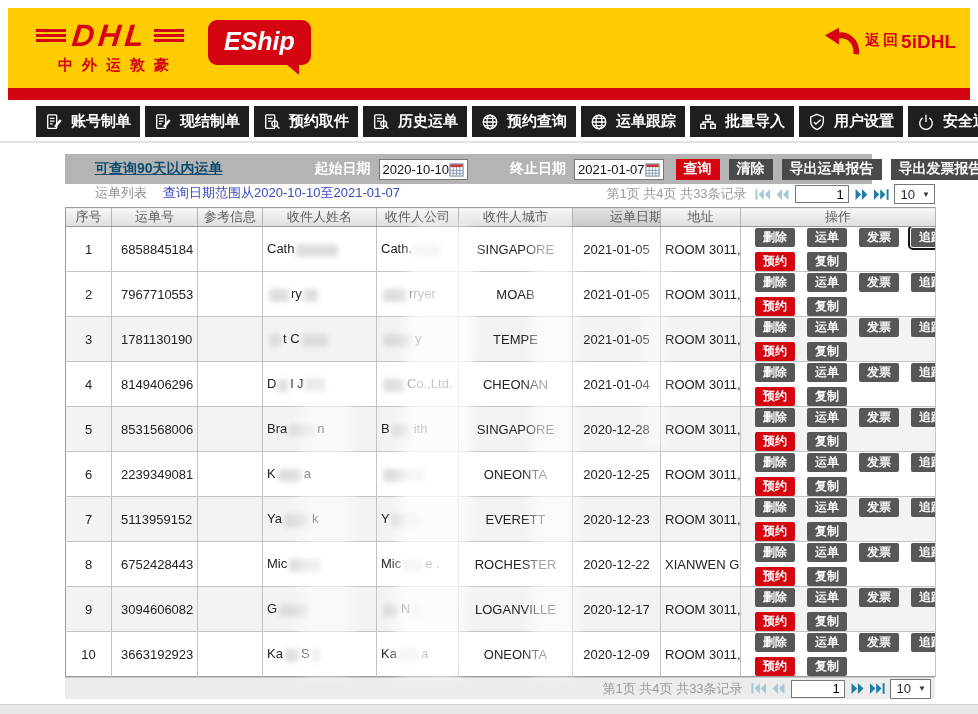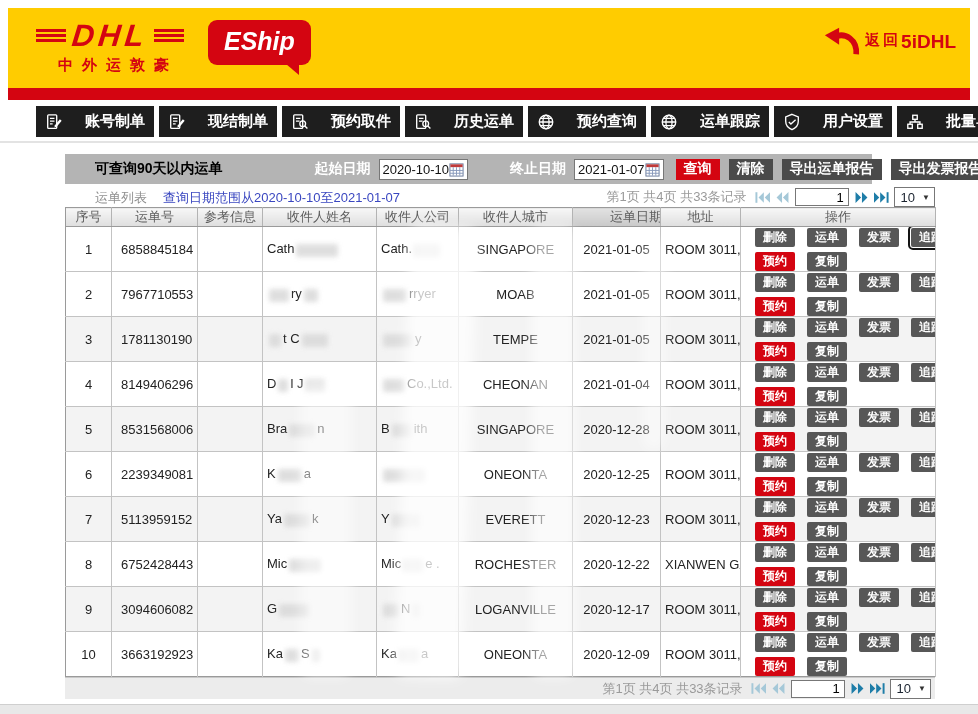--- a/index.html
+++ b/index.html
@@ -22,42 +22,42 @@
     border-top:11px solid #D40511; border-left:13px solid transparent; }
   .back-link { position:absolute; right:14px; top:16px; display:flex; align-items:center; gap:4px; cursor:pointer; }
   .back-texts { display:flex; flex-direction:row; color:#D40511; font-weight:bold; line-height:1.15; }
   .back-cn { font-size:15px; letter-spacing:3px; }
   .back-en { font-size:19px; }
   .redbar { position:absolute; left:8px; right:8px; top:88px; height:12px; background:#D40511; }
 
   
   .nav { position:absolute; left:36px; top:106px; display:flex; gap:5px; }
   .nav-btn { background:#1e1e1e; color:#fff; height:31px; padding:0 9px; display:flex;
-    align-items:center; gap:22px; font-size:15px; font-weight:bold; cursor:pointer; white-space:nowrap; }
+    align-items:center; gap:8px; font-size:15px; font-weight:bold; cursor:pointer; white-space:nowrap; }
   .nav-btn svg { width:18px; height:18px; stroke:#fff; stroke-width:1.5; fill:none; }
   .nav-sep { position:absolute; left:0; right:0; top:141px; height:2px; background:#e3e3e3; }
 
   
   .content { position:absolute; left:65px; top:154px; width:870px; }
 
   .query-bar { position:relative; width:807px; height:30px; background:#b4b4b4;
     display:flex; align-items:center; white-space:nowrap; }
-  .q-hint { color:#000000; font-weight:bold; font-size:14px; margin-left:30px; }
+  .q-hint { color:#0c4a6e; font-weight:bold; font-size:14px; margin-left:30px;text-decoration:underline; }
   .q-label { color:#fff; font-weight:bold; font-size:14px; }
   .q-label.l1 { margin-left:92px; }
   .q-label.l2 { margin-left:42px; }
   .date-box { margin-left:8px; width:90px; height:21px; background:#fff; border:1px solid #777;
     display:inline-flex; align-items:center; justify-content:space-between; padding:0 3px; cursor:text; }
   .date-val { font-size:13px; color:#111; }
   .cal-ic { display:inline-flex; cursor:pointer; }
   .qbtn { margin-left:9px; border:none; color:#fff; background:#4a4a4a; font-weight:bold;
     font-size:14px; height:21px; padding:0 8px; cursor:pointer; font-family:inherit; }
   .qbtn.red { background:#D40511; margin-left:12px; }
 
-  .list-row { height:23px; display:flex; align-items:flex-end; font-size:13px; }
+  .list-row { height:23px; display:flex; align-items:flex-start; font-size:13px; }
   .list-title { color:#8f8f8f; margin-left:30px; }
   .list-range { color:#3a47c0; margin-left:16px; }
   .list-row .pager { margin-left:auto; }
 
   .pager { display:inline-flex; align-items:center; gap:5px; }
   .pg-summary { color:#9a9a9a; font-size:13px; margin-right:3px; }
   .pg-arrow { display:inline-flex; cursor:pointer; }
   .pg-arrow svg { width:15px; height:11px; }
   .pg-dis svg { fill:#a5c8d8; } .pg-act svg { fill:#1e7da8; }
   .pg-input { width:54px; height:18px; border:1px solid #777; font-size:13px;
@@ -186,36 +186,36 @@
             <circle cx="10" cy="10" r="7.5"></circle>
             <ellipse cx="10" cy="10" rx="3.4" ry="7.5"></ellipse>
             <path d="M2.5 10h15M4 6h12M4 14h12"></path>
           </svg>
         </span>
         <span>运单跟踪</span>
       </div>
       <div class="nav-btn">
         <span style="display: inline-flex;">
           <svg viewBox="0 0 20 20">
-            <path d="M10 1.5l7 2.8v5c0 4.5-3 7.6-7 9.2-4-1.6-7-4.7-7-9.2v-5z"></path>
-            <path d="M6.5 10l2.3 2.3L14 7.5"></path>
-          </svg>
-        </span>
-        <span>用户设置</span>
-      </div>
-      <div class="nav-btn">
-        <span style="display: inline-flex;">
-          <svg viewBox="0 0 20 20">
             <rect x="7.5" y="2.5" width="5" height="4.5"></rect>
             <rect x="2" y="12.5" width="5" height="4.5"></rect>
             <rect x="13" y="12.5" width="5" height="4.5"></rect>
             <path d="M10 7v3M4.5 12.5V10h11v2.5"></path>
           </svg>
         </span>
         <span>批量导入</span>
+      </div>
+      <div class="nav-btn">
+        <span style="display: inline-flex;">
+          <svg viewBox="0 0 20 20">
+            <path d="M10 1.5l7 2.8v5c0 4.5-3 7.6-7 9.2-4-1.6-7-4.7-7-9.2v-5z"></path>
+            <path d="M6.5 10l2.3 2.3L14 7.5"></path>
+          </svg>
+        </span>
+        <span>用户设置</span>
       </div>
       <div class="nav-btn">
         <span style="display: inline-flex;">
           <svg viewBox="0 0 20 20">
             <path d="M6.2 5.4a7 7 0 1 0 7.6 0"></path>
             <path d="M10 2v8"></path>
           </svg>
         </span>
         <span>安全退出</span>
       </div>

